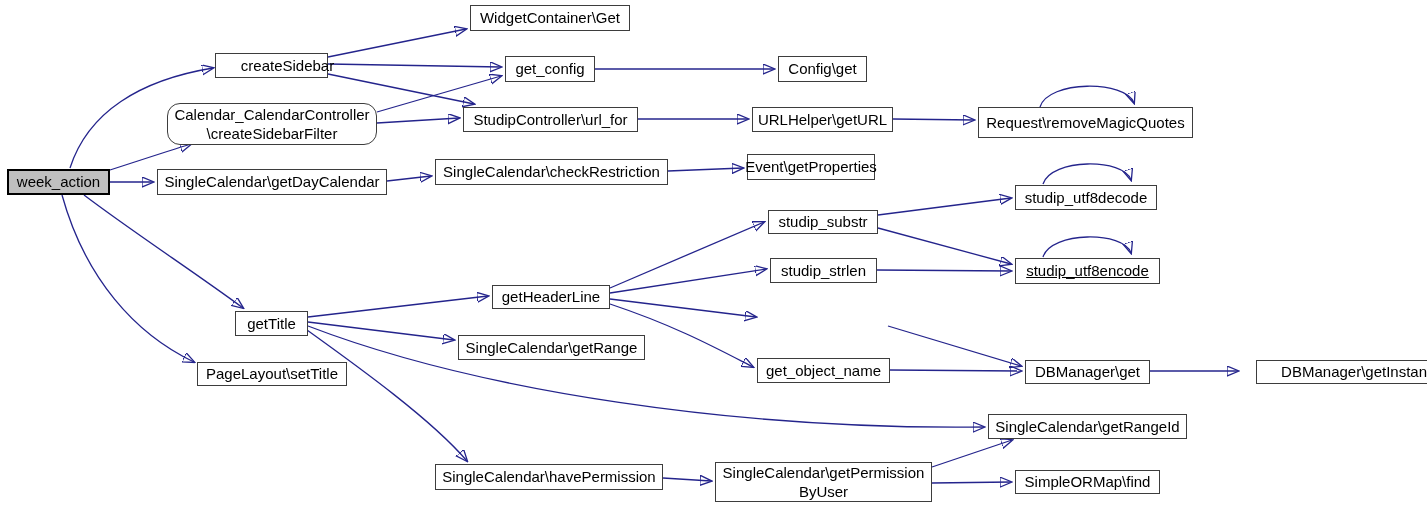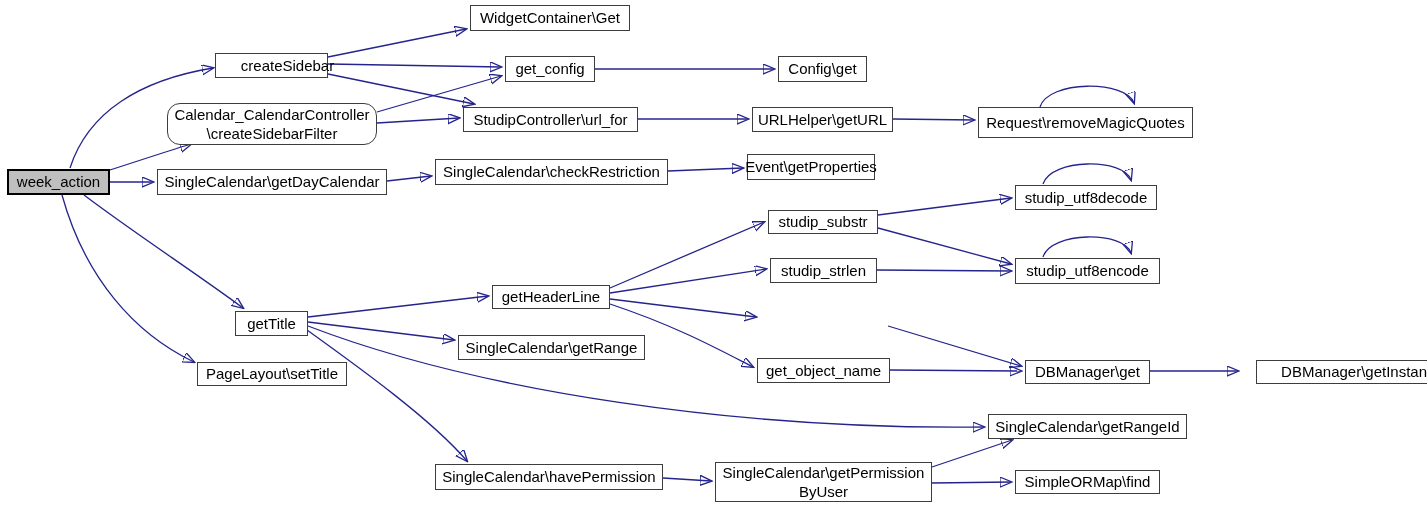--- a/index.html
+++ b/index.html
@@ -69,21 +69,21 @@
   <div class="node" style="left:505px;top:56px;width:90px;height:26px;">get_config</div>
   <div class="node" style="left:463px;top:107px;width:175px;height:25px;">StudipController\url_for</div>
   <div class="node" style="left:435px;top:159px;width:233px;height:26px;">SingleCalendar\checkRestriction</div>
   <div class="node" style="left:778px;top:56px;width:89px;height:26px;">Config\get</div>
   <div class="node" style="left:752px;top:107px;width:141px;height:25px;">URLHelper\getURL</div>
   <div class="node" style="left:747px;top:154px;width:128px;height:26px;">Event\getProperties</div>
   <div class="node" style="left:978px;top:107px;width:215px;height:31px;">Request\removeMagicQuotes</div>
   <div class="node" style="left:768px;top:210px;width:110px;height:24px;">studip_substr</div>
   <div class="node" style="left:770px;top:258px;width:107px;height:25px;">studip_strlen</div>
   <div class="node" style="left:1015px;top:185px;width:142px;height:25px;">studip_utf8decode</div>
-  <div class="node" style="left:1015px;top:258px;width:145px;height:26px;">studip_utf8encode</div>
+  <div class="node" style="left:1015px;top:258px;width:145px;height:26px;text-decoration:underline;">studip_utf8encode</div>
   <div class="node" style="left:757px;top:358px;width:133px;height:25px;">get_object_name</div>
   <div class="node" style="left:1025px;top:360px;width:125px;height:24px;">DBManager\get</div>
   <div class="node" style="left:1256px;top:360px;width:212px;height:24px;">DBManager\getInstance</div>
   <div class="node" style="left:988px;top:414px;width:199px;height:25px;">SingleCalendar\getRangeId</div>
   <div class="node" style="left:1015px;top:470px;width:145px;height:24px;">SimpleORMap\find</div>
   <div class="node" style="left:235px;top:311px;width:73px;height:25px;">getTitle</div>
   <div class="node" style="left:197px;top:362px;width:150px;height:24px;">PageLayout\setTitle</div>
   <div class="node" style="left:492px;top:285px;width:118px;height:24px;">getHeaderLine</div>
   <div class="node" style="left:458px;top:335px;width:187px;height:25px;">SingleCalendar\getRange</div>
   <div class="node" style="left:435px;top:464px;width:228px;height:26px;">SingleCalendar\havePermission</div>

